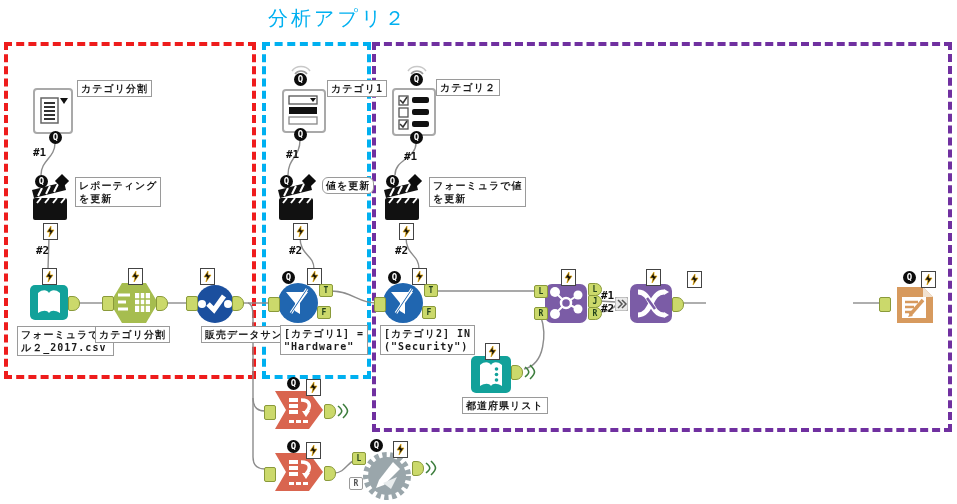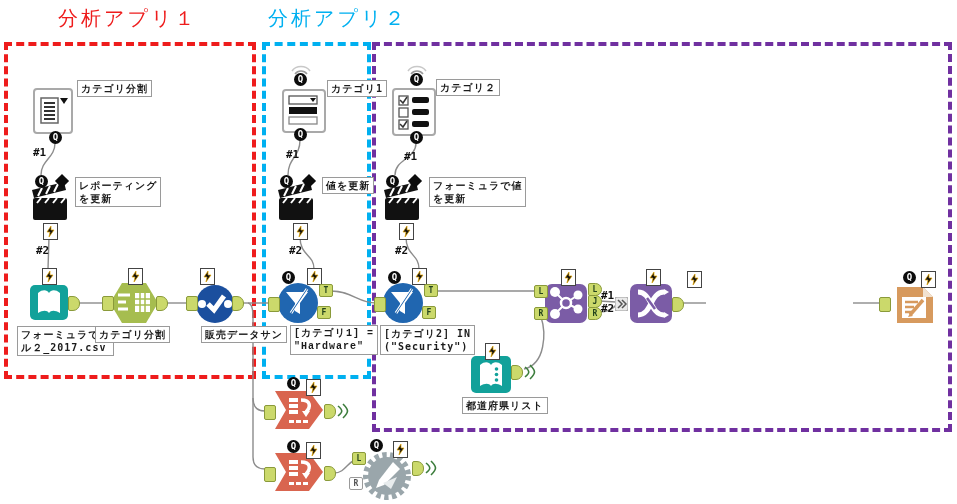--- a/index.html
+++ b/index.html
@@ -29,21 +29,20 @@
 </style>
 </head>
 <body>
 
 <div id="canvas">
 
   <div class="region" style="left:4px;top:42px;width:244px;height:329px;border-color:#ee1c1c;"></div>
   <div class="region" style="left:262px;top:42px;width:101px;height:329px;border-color:#00b0f0;"></div>
   <div class="region" style="left:372px;top:42px;width:572px;height:382px;border-color:#7030a0;"></div>
 
-  <div class="region-title" style="left:58px;top:5px;color:#ee1c1c;">分析アプリ１</div>
   <div class="region-title" style="left:268px;top:5px;color:#00b0f0;text-align:center;">分析アプリ２</div>
 
   <svg id="wires" width="957" height="504" viewBox="0 0 957 504">
     <g fill="none" stroke="#8c8c8c" stroke-width="1.4">
       <path d="M55,143 C55,158 41,160 41,175"></path>
       <path d="M49,237 L48,269"></path>
       <path d="M78,303 L104,303"></path>
       <path d="M166,303 L188,303"></path>
       <path d="M242,303 L270,303"></path>
       <path d="M248,303 C253,304 253,312 253,322 L253,398 C253,407 257,411 265,411"></path>
@@ -197,40 +196,40 @@
           <path d="M8,22 L12,17 M16,22 L20,17 M24,22 L28,17 M32,22 L36,17"></path>
         </g>
     </svg>
   </div>
   <div class="bolt" style="left:293px;top:223px;">
     <svg width="9" height="11" viewBox="0 0 9 11">
         <polygon points="5,0 1,6 4,6 3,11 8,4 5,4" fill="#111" stroke="#e7a800" stroke-width="0.7"></polygon>
       </svg>
   </div>
   <div class="conn-num" style="left:289px;top:244px;">#2</div>
-  <div class="tool-label" style="left:322px;top:177px;">値を更新</div>
+  <div class="tool-label" style="left:322px;top:177px;border-radius:6px;">値を更新</div>
 
   <div class="q-anchor" style="left:282px;top:271px;">Q</div>
   <div class="bolt" style="left:307px;top:268px;">
     <svg width="9" height="11" viewBox="0 0 9 11">
         <polygon points="5,0 1,6 4,6 3,11 8,4 5,4" fill="#111" stroke="#e7a800" stroke-width="0.7"></polygon>
       </svg>
   </div>
   <div class="port" style="left:268px;top:297px;"></div>
   <div class="node" style="left:278px;top:283px;">
     <svg width="40" height="40" viewBox="0 0 40 40">
       <circle cx="20" cy="20" r="20" fill="#2066b0"></circle>
       <polygon points="8,9 30,9 22,20 22,31 17,28 17,20" fill="#fff"></polygon>
       <path d="M29,6 L13,30" stroke="#fff" stroke-width="3"></path>
       <path d="M29,6 L13,30" stroke="#2066b0" stroke-width="1"></path>
     </svg>
   </div>
   <div class="port lettered" style="left:319px;top:284px;">T</div>
   <div class="port lettered" style="left:317px;top:306px;">F</div>
-  <div class="tool-label" style="left:290px;top:325px;font-family:Liberation Mono, monospace;">
+  <div class="tool-label" style="left:280px;top:325px;">
     <div>[カテゴリ1] =</div>
     <div>"Hardware"</div>
   </div>
 
   <div class="wifi" style="left:407px;top:61px;">
     <svg width="20" height="12" viewBox="0 0 20 12">
         <g fill="none" stroke="#9a9a9a" stroke-width="1.5">
       <path d="M4,10 C7,6 13,6 16,10"></path>
           <path d="M7,12 C9,9.5 11,9.5 13,12"></path>
           <path d="M1,7 C5,1 15,1 19,7" stroke-opacity="0.55"></path>

